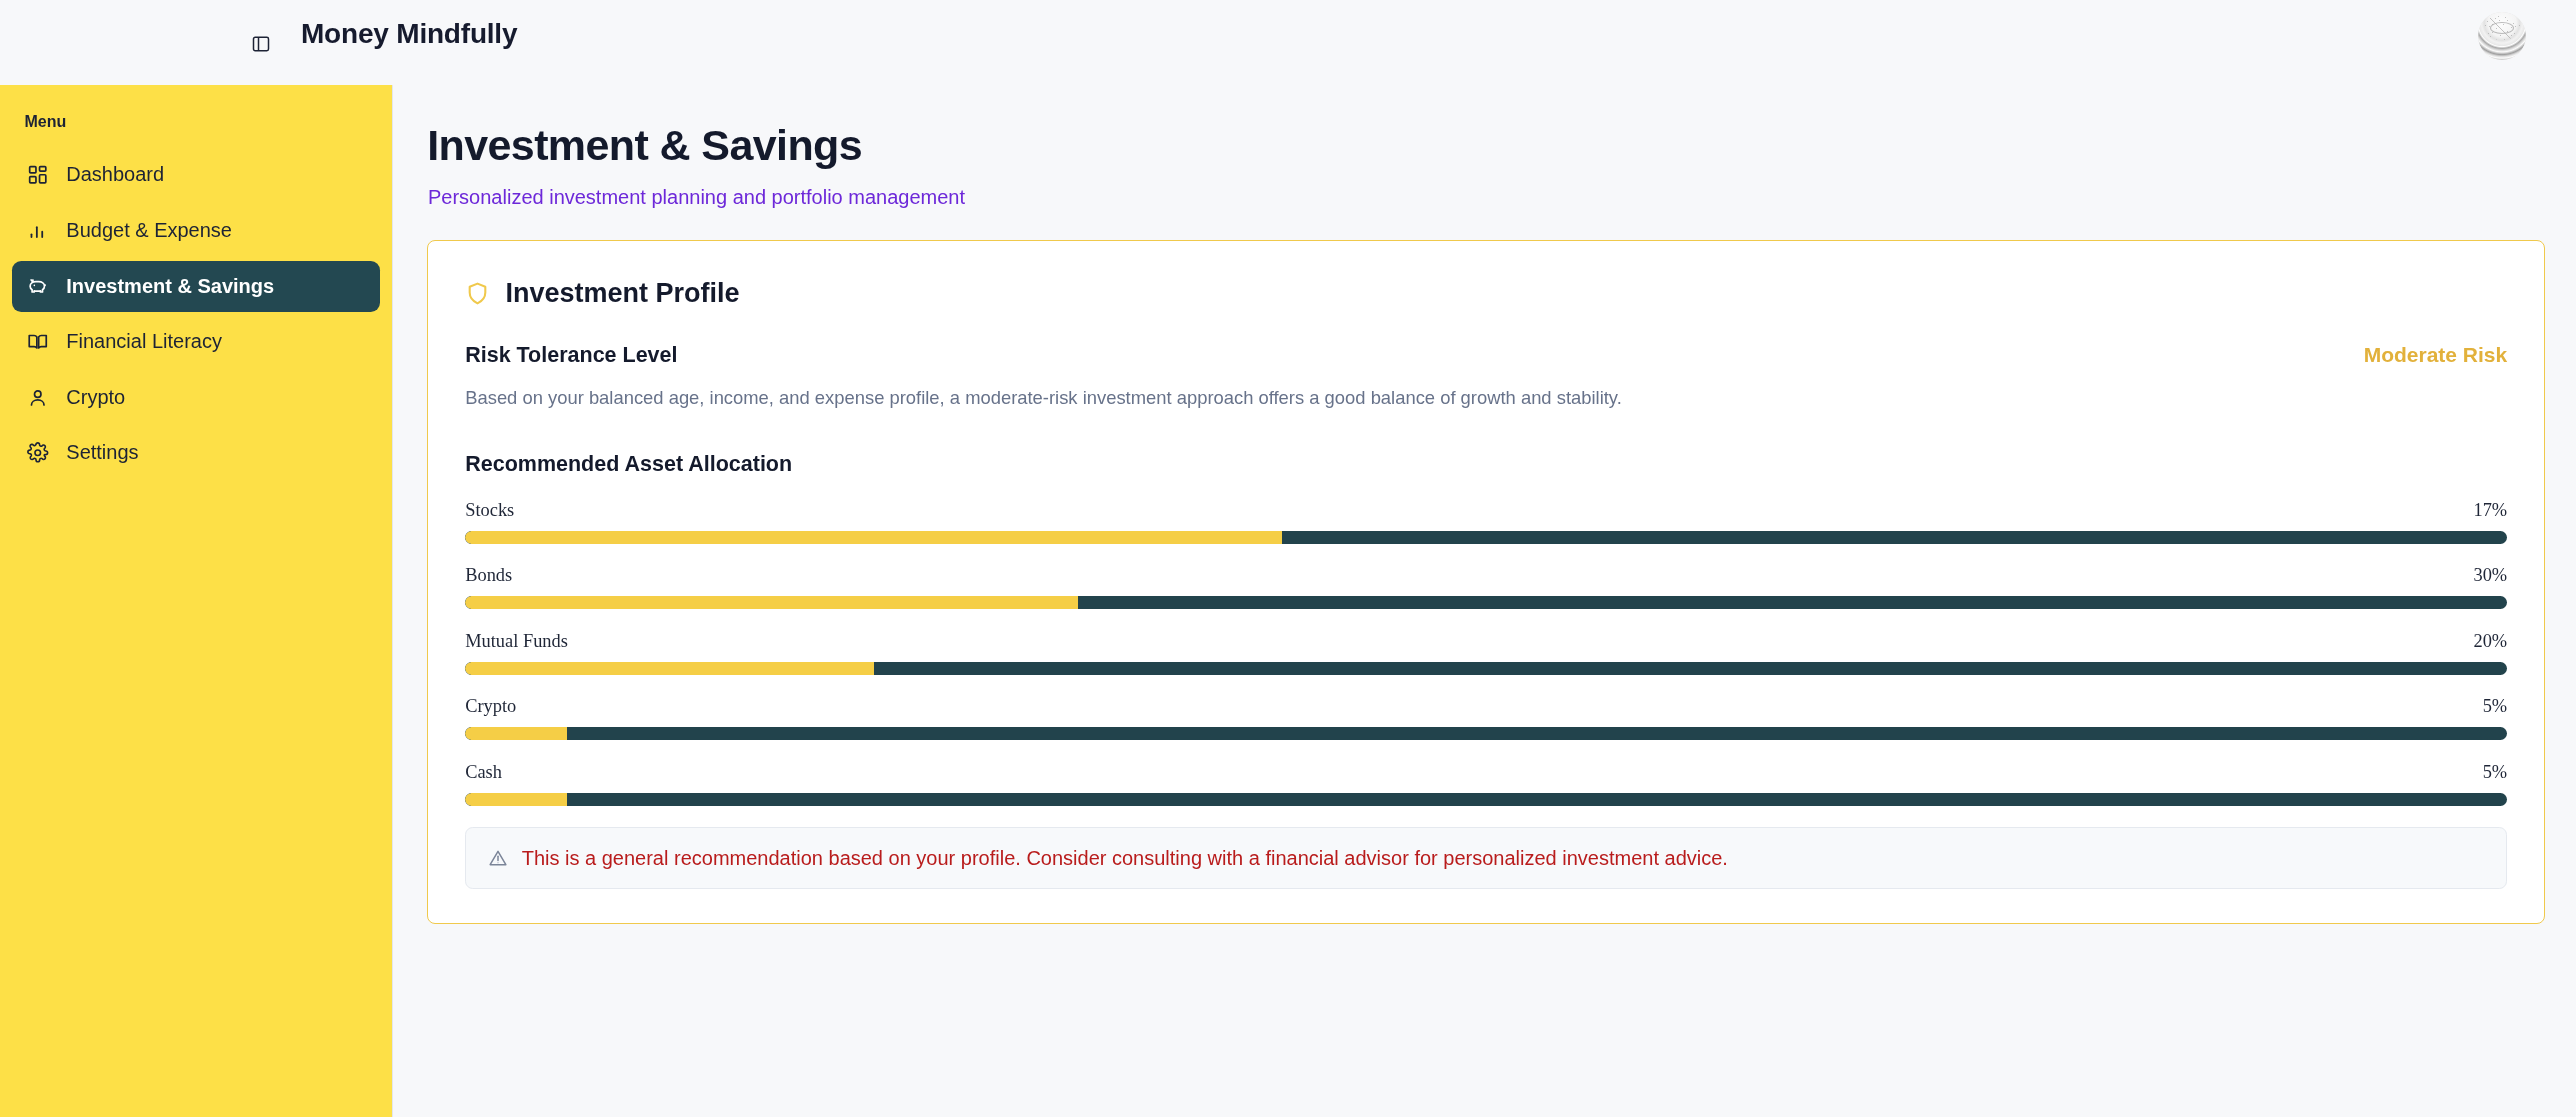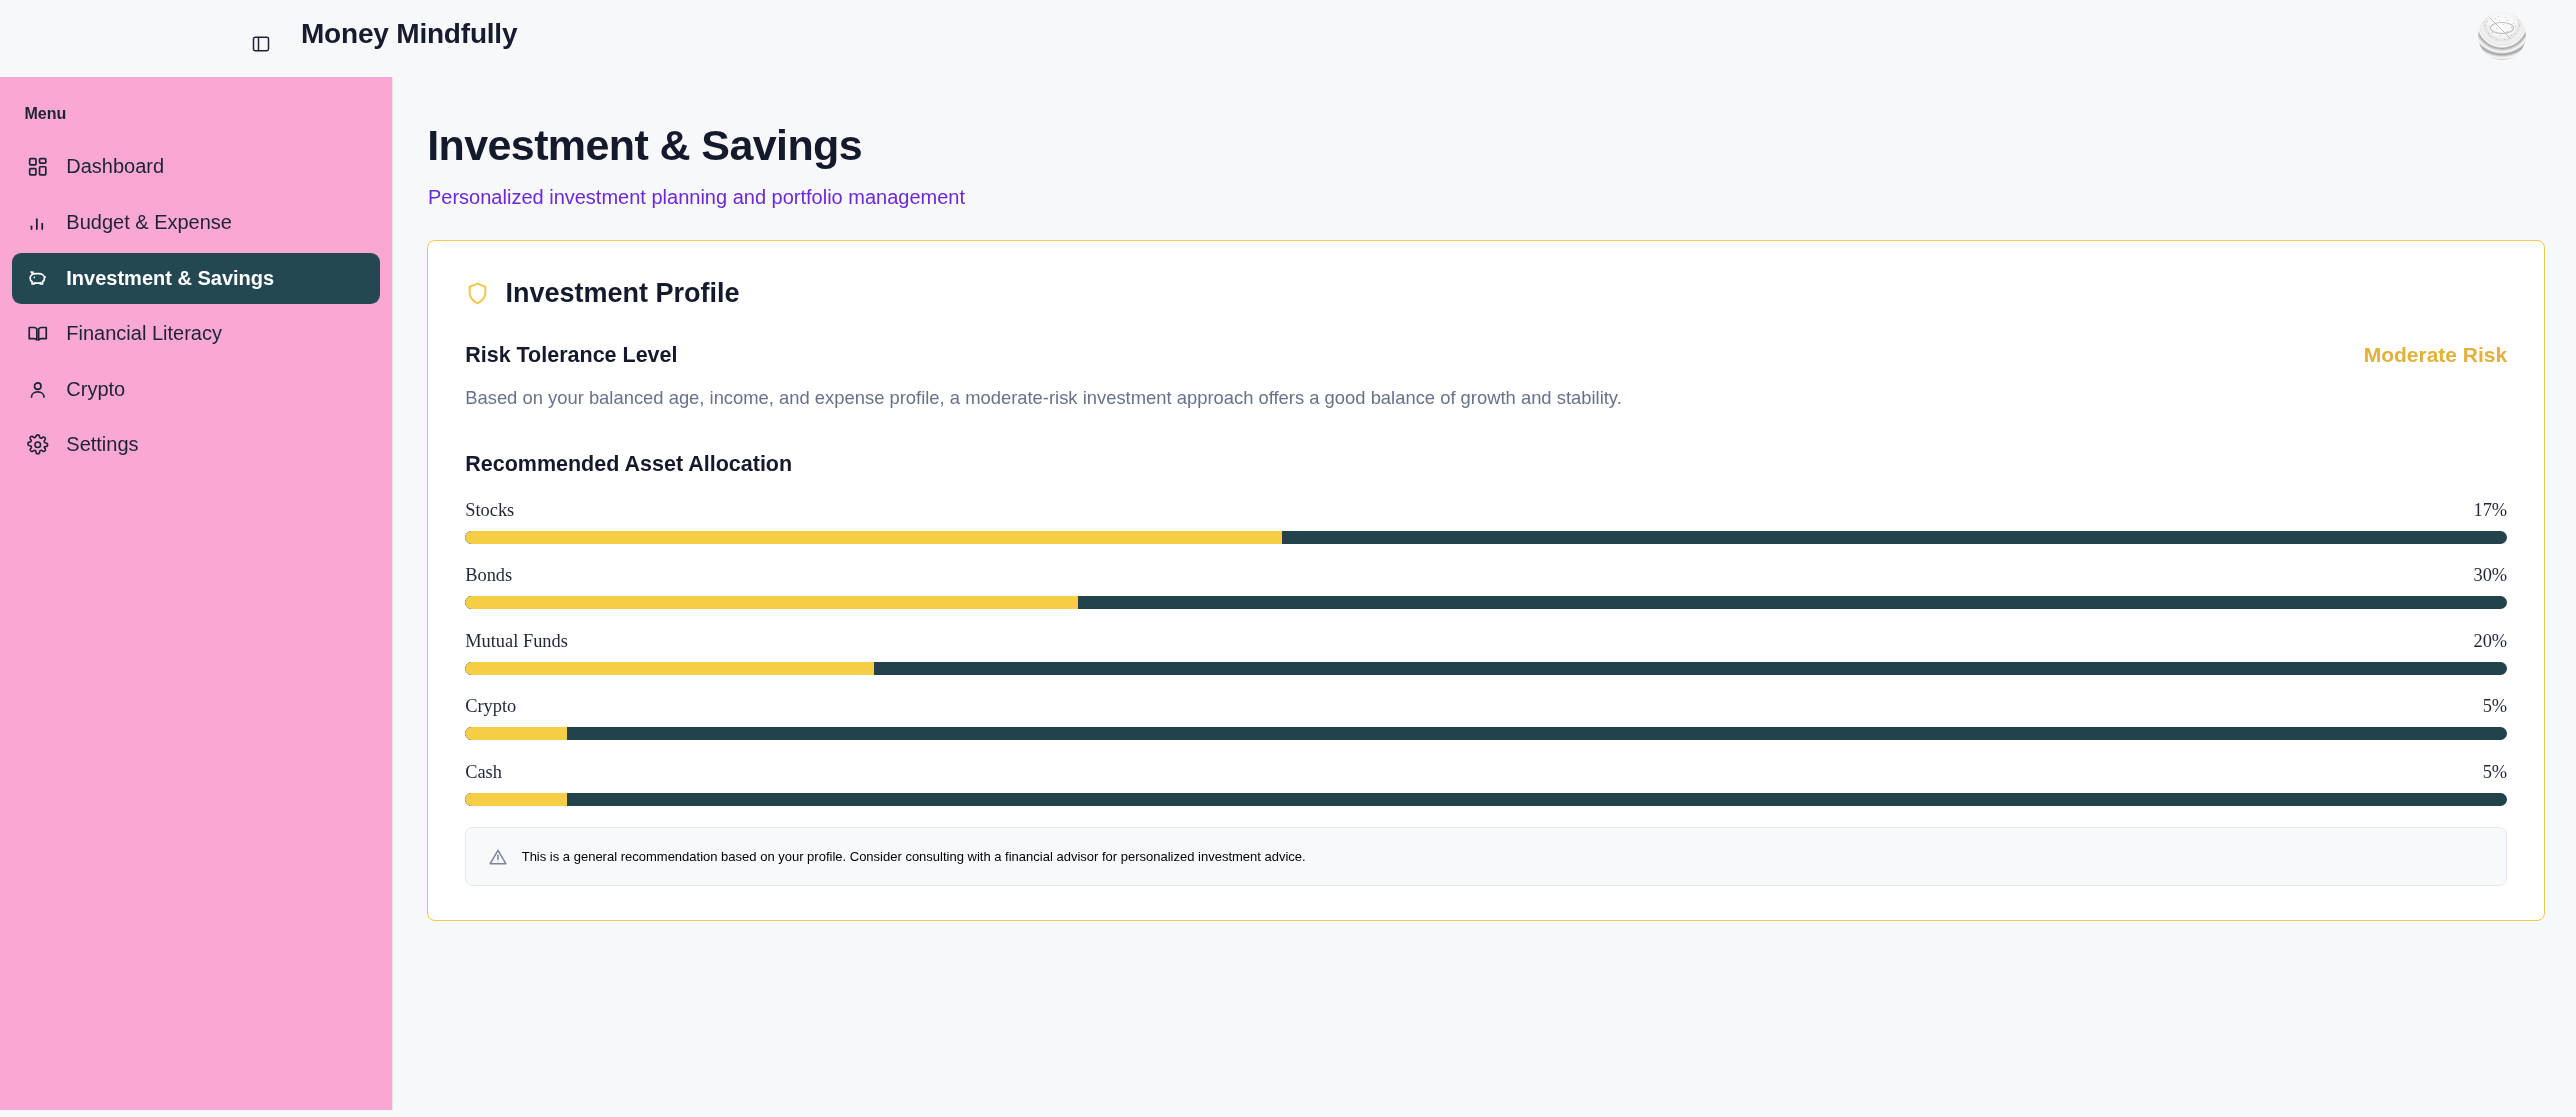--- a/index.html
+++ b/index.html
@@ -72,24 +72,24 @@
     position: absolute;
     left: 24%; top: 20%;
     width: 52%; height: 26%;
     border: 0.8px solid rgba(170,170,170,0.8);
     border-radius: 50%;
   }
 
   
   .sidebar {
     position: absolute;
-    top: 77px; left: 0;
+    top: 85px; left: 0;
     width: 393px;
     height: 1033px;
-    background: #f9a8d4;
+    background: #fde047;
     border-right: 0.8px solid #e3e6eb;
     padding-top: 28px;
   }
   .menu-label {
     margin-left: 24.5px;
     font-size: 16px;
     font-weight: bold;
     color: #1d2335;
     margin-bottom: 18.4px;
   }
@@ -222,21 +222,21 @@
     margin-top: 21.5px;
     background: #f7f9fb;
     border: 0.8px solid #e5e9ef;
     border-radius: 7.7px;
     padding: 18.4px 21.5px;
     display: flex;
     align-items: center;
     gap: 14px;
   }
   .note svg { width: 20px; height: 20px; flex: 0 0 20px; display: block; }
-  .note-text { font-size: 13px; color: #000000; }
+  .note-text { font-size: 20px; color: #b91c1c; }
 </style>
 </head>
 <body>
 
 <div class="topbar">
   <div class="sidebar-toggle">
     <svg viewBox="0 0 24 24" fill="none" stroke="#1d2335" stroke-width="1.8" width="20" height="20">
       <rect x="3" y="4" width="18" height="16" rx="2"></rect>
       <line x1="9" y1="4" x2="9" y2="20"></line>
     </svg>

